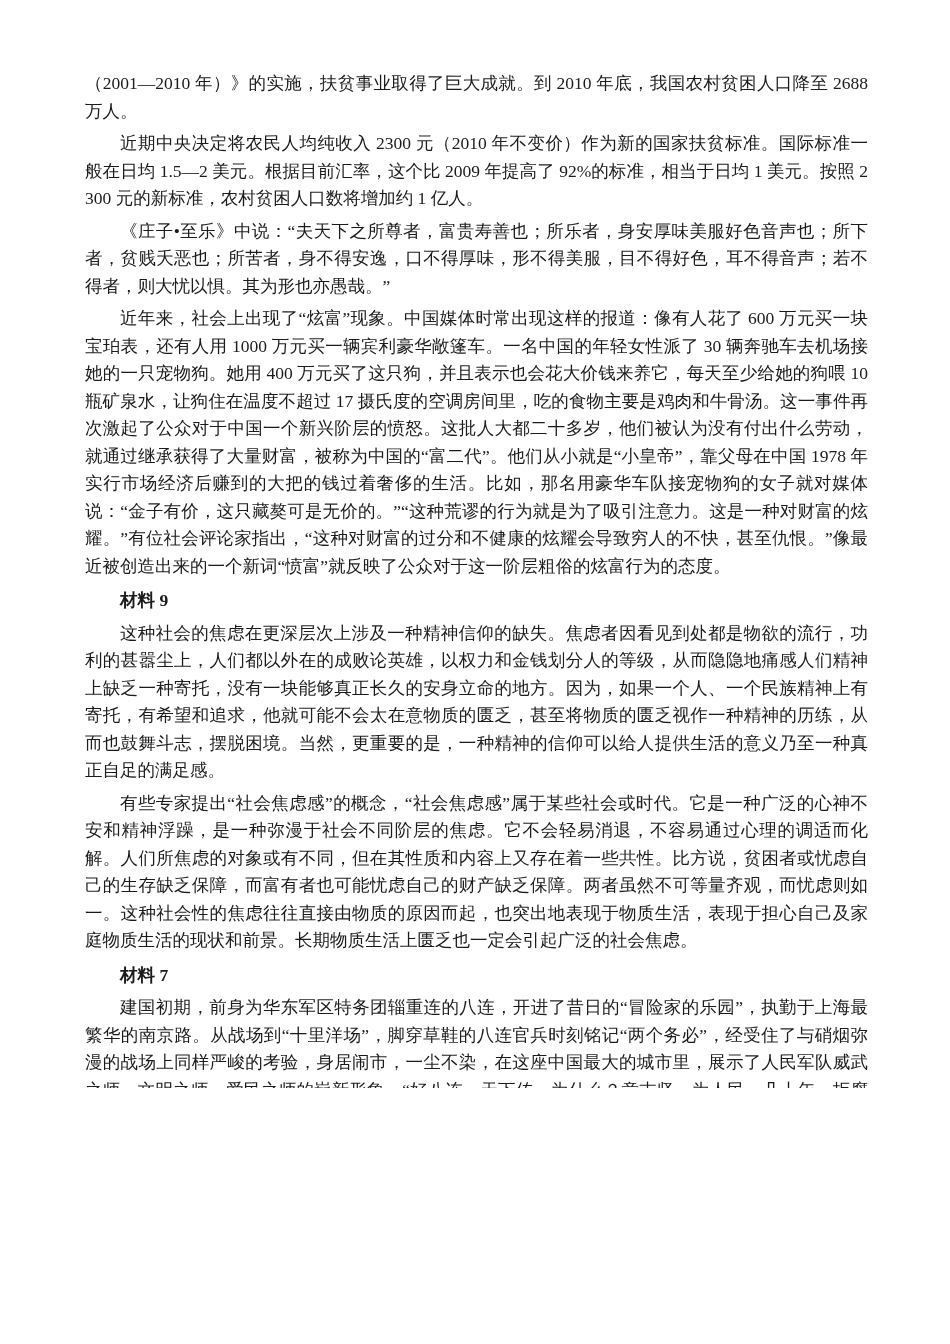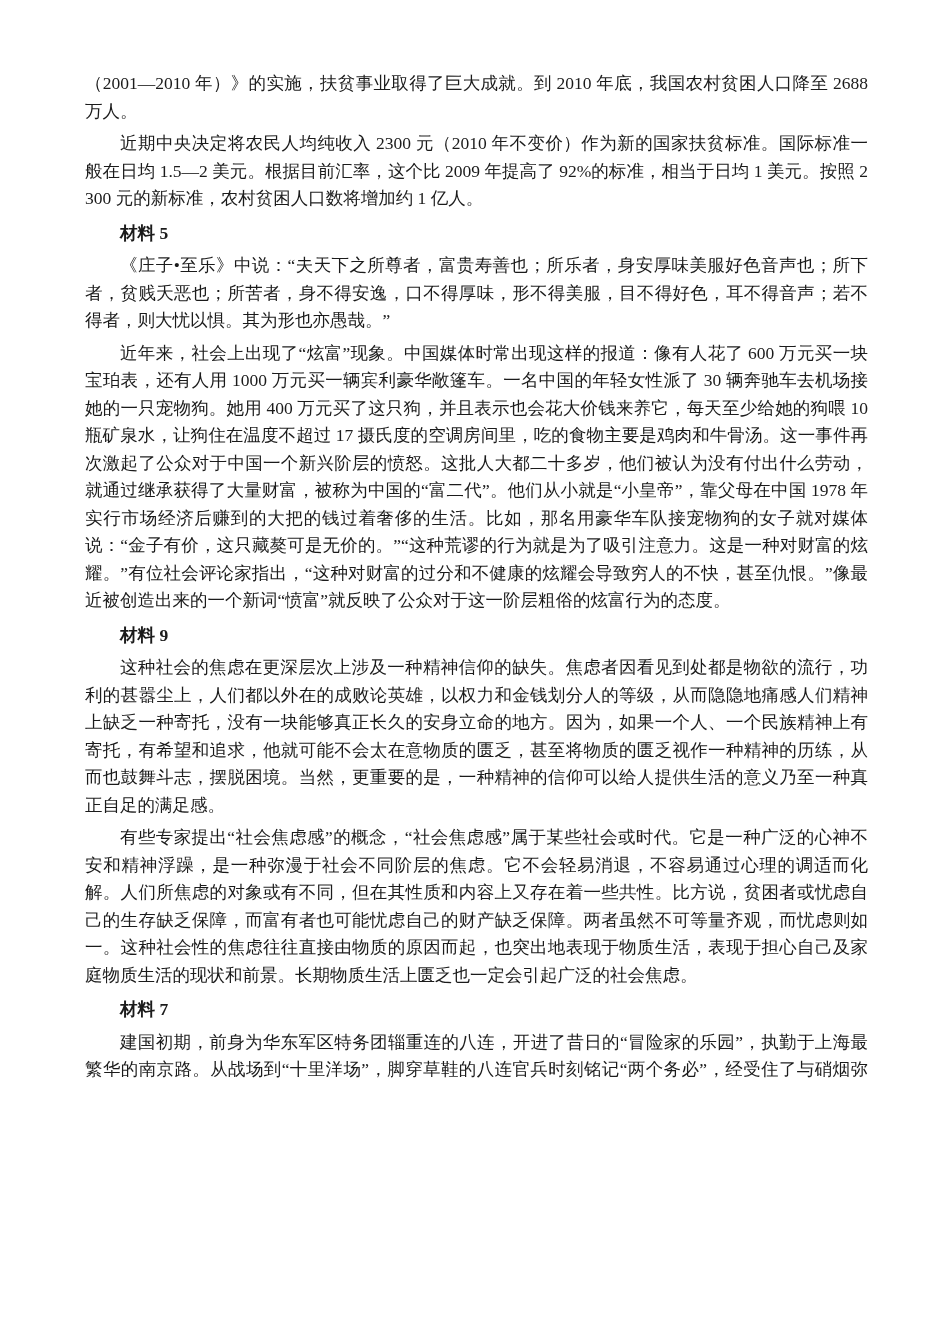--- a/index.html
+++ b/index.html
@@ -50,21 +50,20 @@
     line-height: 20px;
   }
 </style>
 </head>
 <body>
 
 <div class="page">
   <div class="content">
     <p class="para no-indent">（2001—2010 年）》的实施，扶贫事业取得了巨大成就。到 2010 年底，我国农村贫困人口降至 2688 万人。</p>
     <p class="para">近期中央决定将农民人均纯收入 2300 元（2010 年不变价）作为新的国家扶贫标准。国际标准一般在日均 1.5—2 美元。根据目前汇率，这个比 2009 年提高了 92%的标准，相当于日均 1 美元。按照 2300 元的新标准，农村贫困人口数将增加约 1 亿人。</p>
-    <p class="material-heading">材料 5</p>
     <p class="para">《庄子•至乐》中说：“夫天下之所尊者，富贵寿善也；所乐者，身安厚味美服好色音声也；所下者，贫贱夭恶也；所苦者，身不得安逸，口不得厚味，形不得美服，目不得好色，耳不得音声；若不得者，则大忧以惧。其为形也亦愚哉。”</p>
     <p class="para">近年来，社会上出现了“炫富”现象。中国媒体时常出现这样的报道：像有人花了 600 万元买一块宝珀表，还有人用 1000 万元买一辆宾利豪华敞篷车。一名中国的年轻女性派了 30 辆奔驰车去机场接她的一只宠物狗。她用 400 万元买了这只狗，并且表示也会花大价钱来养它，每天至少给她的狗喂 10 瓶矿泉水，让狗住在温度不超过 17 摄氏度的空调房间里，吃的食物主要是鸡肉和牛骨汤。这一事件再次激起了公众对于中国一个新兴阶层的愤怒。这批人大都二十多岁，他们被认为没有付出什么劳动，就通过继承获得了大量财富，被称为中国的“富二代”。他们从小就是“小皇帝”，靠父母在中国 1978 年实行市场经济后赚到的大把的钱过着奢侈的生活。比如，那名用豪华车队接宠物狗的女子就对媒体说：“金子有价，这只藏獒可是无价的。”“这种荒谬的行为就是为了吸引注意力。这是一种对财富的炫耀。”有位社会评论家指出，“这种对财富的过分和不健康的炫耀会导致穷人的不快，甚至仇恨。”像最近被创造出来的一个新词“愤富”就反映了公众对于这一阶层粗俗的炫富行为的态度。</p>
     <p class="material-heading">材料 9</p>
     <p class="para">这种社会的焦虑在更深层次上涉及一种精神信仰的缺失。焦虑者因看见到处都是物欲的流行，功利的甚嚣尘上，人们都以外在的成败论英雄，以权力和金钱划分人的等级，从而隐隐地痛感人们精神上缺乏一种寄托，没有一块能够真正长久的安身立命的地方。因为，如果一个人、一个民族精神上有寄托，有希望和追求，他就可能不会太在意物质的匮乏，甚至将物质的匮乏视作一种精神的历练，从而也鼓舞斗志，摆脱困境。当然，更重要的是，一种精神的信仰可以给人提供生活的意义乃至一种真正自足的满足感。</p>
     <p class="para">有些专家提出“社会焦虑感”的概念，“社会焦虑感”属于某些社会或时代。它是一种广泛的心神不安和精神浮躁，是一种弥漫于社会不同阶层的焦虑。它不会轻易消退，不容易通过心理的调适而化解。人们所焦虑的对象或有不同，但在其性质和内容上又存在着一些共性。比方说，贫困者或忧虑自己的生存缺乏保障，而富有者也可能忧虑自己的财产缺乏保障。两者虽然不可等量齐观，而忧虑则如一。这种社会性的焦虑往往直接由物质的原因而起，也突出地表现于物质生活，表现于担心自己及家庭物质生活的现状和前景。长期物质生活上匮乏也一定会引起广泛的社会焦虑。</p>
     <p class="material-heading">材料 7</p>
     <p class="para">建国初期，前身为华东军区特务团辎重连的八连，开进了昔日的“冒险家的乐园”，执勤于上海最繁华的南京路。从战场到“十里洋场”，脚穿草鞋的八连官兵时刻铭记“两个务必”，经受住了与硝烟弥漫的战场上同样严峻的考验，身居闹市，一尘不染，在这座中国最大的城市里，展示了人民军队威武之师、文明之师、爱民之师的崭新形象。“好八连，天下传。为什么？意志坚。为人民，几十年。拒腐蚀，永不沾……”1963 年“八一”建军节这天凌晨，一夜未眠的毛泽东同志看到了“好八连”事迹报道，挥笔写下这首后来名扬天下的《八连颂》。这是毛泽东一生中唯一一次为一个连队题词并写下颂歌。他在诗中充满激情地写道：“军民团结如一人，试看天下谁能敌。”</p>
   </div>
   <div class="page-number">3</div>
 </div>

